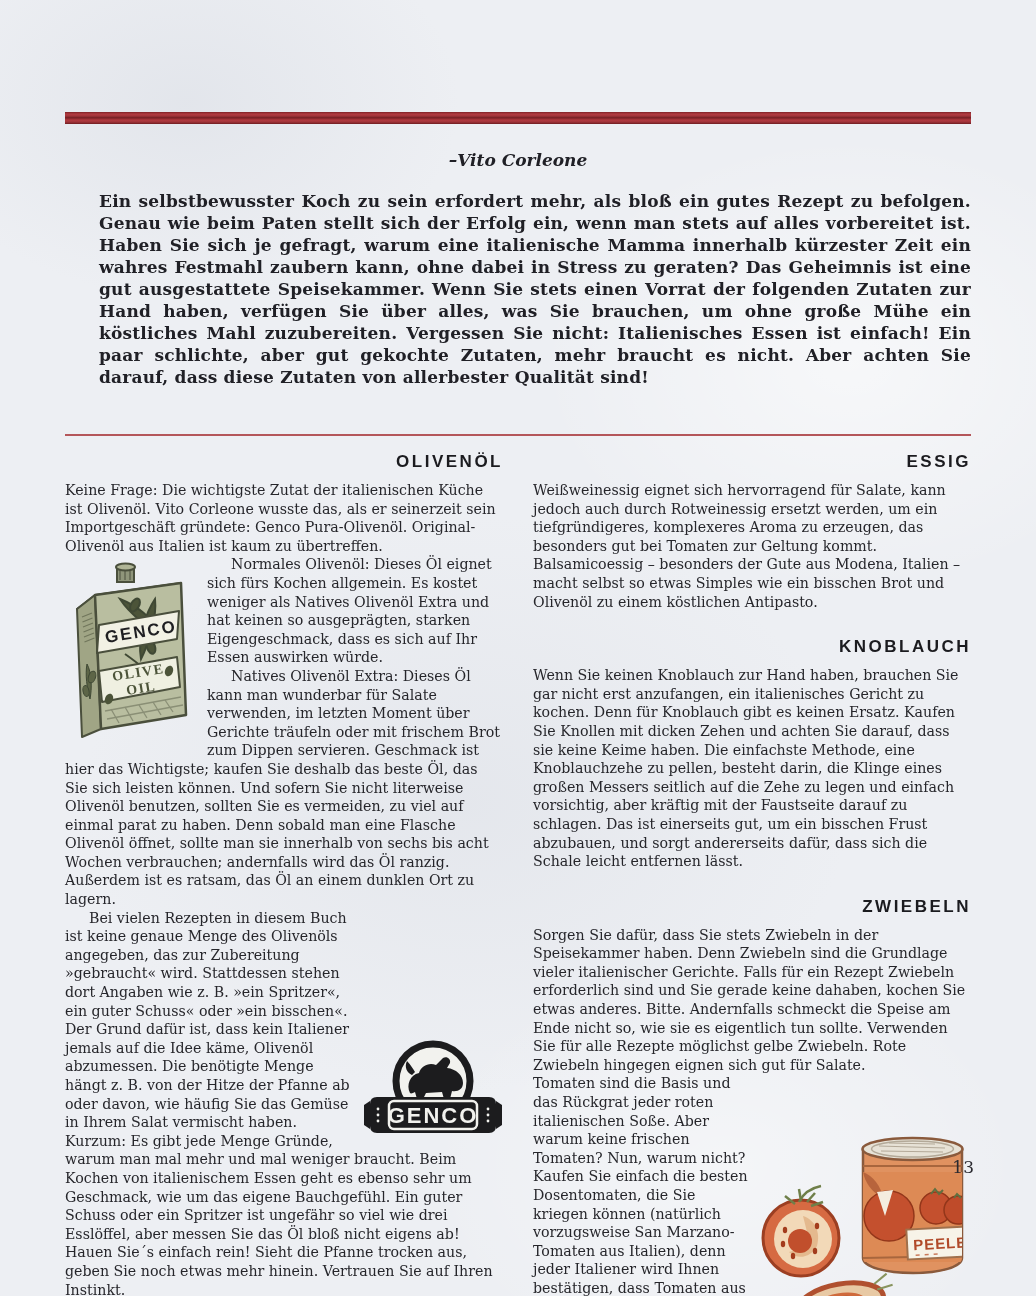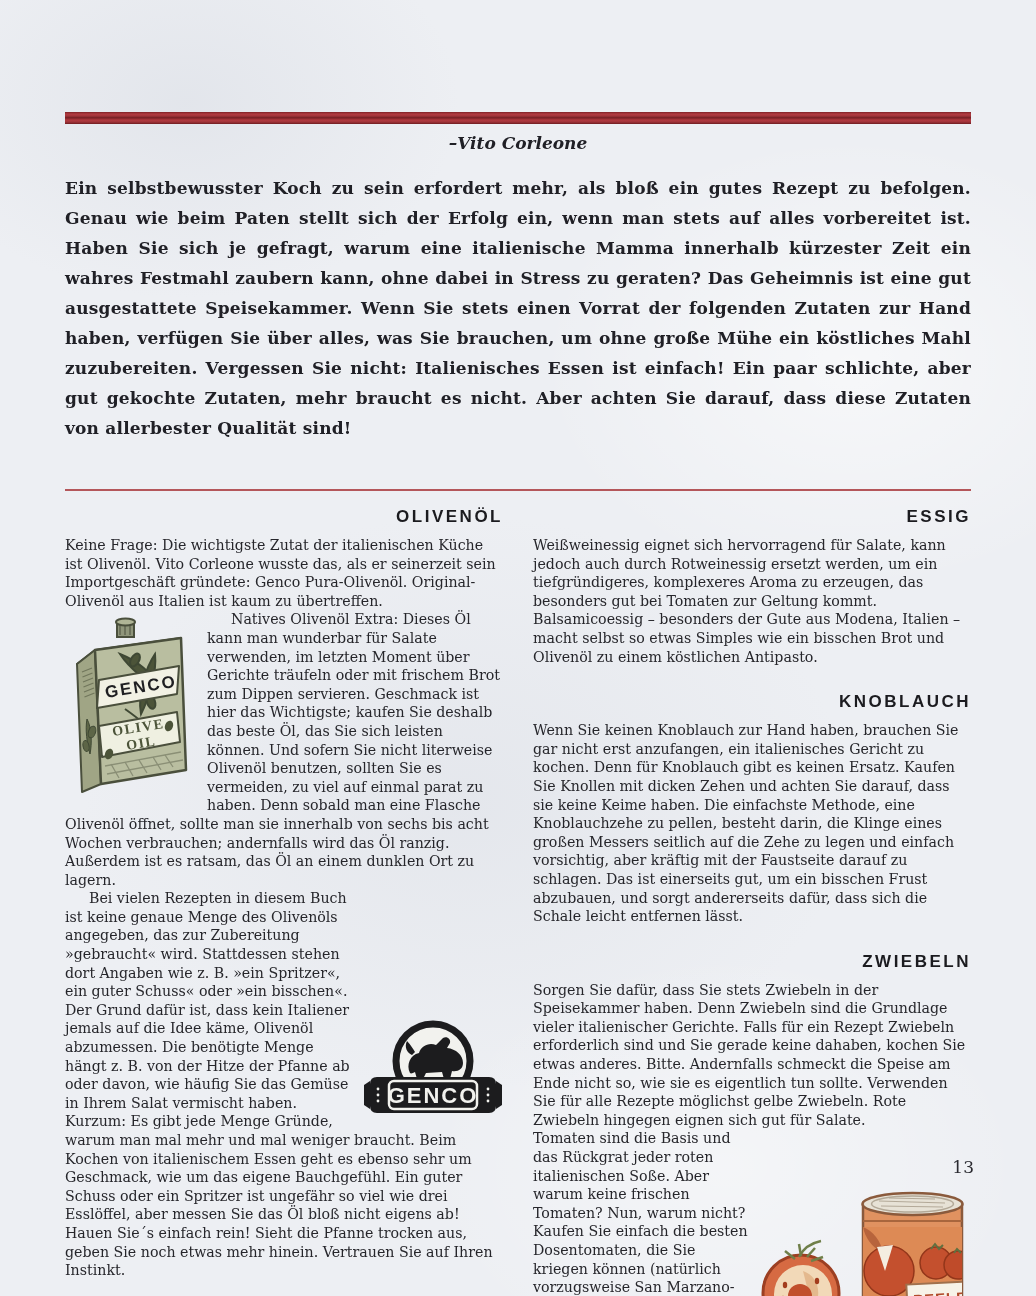--- a/index.html
+++ b/index.html
@@ -44,35 +44,36 @@
   }
   .quote{
     margin-top:32px;
     text-align:center;
     font-weight:bold;
     font-size:16.5px;
     letter-spacing:.4px;
     color:#202026;
   }
   .quote-attr{
-    margin-top:9px;
+    margin-top:26px;
     text-align:center;
     font-weight:bold;
     font-style:italic;
     font-size:17px;
     color:#202026;
   }
   .intro{
     margin-top:20px;
     font-weight:bold;
     font-size:17px;
-    line-height:30px;
+    line-height:22px;
     text-align:justify;
     letter-spacing:.2px;
     color:#202026;
+    margin-left:34px;
   }
   .rule-thin{
     height:2px;background:#b4565a;margin-top:46px;
   }
   .columns{
     display:flex;gap:30px;margin-top:16px;
   }
   .col{flex:1 1 0;min-width:0;}
   h2.section-heading{
     font-family:"Liberation Sans", sans-serif;
@@ -187,20 +188,21 @@
                 <line x1="40" y1="152" x2="116" y2="138"></line>
                 <line x1="42" y1="160" x2="118" y2="146"></line>
                 <line x1="46" y1="150" x2="54" y2="164"></line>
                   <line x1="60" y1="148" x2="68" y2="162"></line>
                 <line x1="74" y1="146" x2="82" y2="159"></line>
                   <line x1="88" y1="143" x2="96" y2="156"></line>
                 <line x1="100" y1="141" x2="108" y2="153"></line>
               </g>
             </svg>
           </span>
+          <span>Normales Olivenöl: Dieses Öl eignet sich fürs Kochen allgemein. Es kostet weniger als Natives Olivenöl Extra und hat keinen so ausgeprägten, starken Eigengeschmack, dass es sich auf Ihr Essen auswirken würde.</span>
         </p>
         <p class="body-para indent">Natives Olivenöl Extra: Dieses Öl kann man wunderbar für Salate verwenden, im letzten Moment über Gerichte träufeln oder mit frischem Brot zum Dippen servieren. Geschmack ist hier das Wichtigste; kaufen Sie deshalb das beste Öl, das Sie sich leisten können. Und sofern Sie nicht literweise Olivenöl benutzen, sollten Sie es vermeiden, zu viel auf einmal parat zu haben. Denn sobald man eine Flasche Olivenöl öffnet, sollte man sie innerhalb von sechs bis acht Wochen verbrauchen; andernfalls wird das Öl ranzig. Außerdem ist es ratsam, das Öl an einem dunklen Ort zu lagern.</p>
         <p class="body-para indent">
           <span class="stamp-float">
             <svg viewBox="0 0 140 106" xmlns="http://www.w3.org/2000/svg">
 
               <circle cx="70" cy="44" r="37" fill="#f2f2ee" stroke="#1c1c1e" stroke-width="7"></circle>
 
               <g fill="#1c1c1e">
                 <path d="M47,56 C43,48 47,38 56,36 C58,29 66,25 73,28 L80,21 C84,19 88,22 87,26 L84,31 C93,32 100,38 100,46 C100,52 95,55 89,54 L87,62 L81,62 L79,55 L63,56 L60,62 L54,62 L52,55 C50,56 48,57 47,56 Z"></path>

